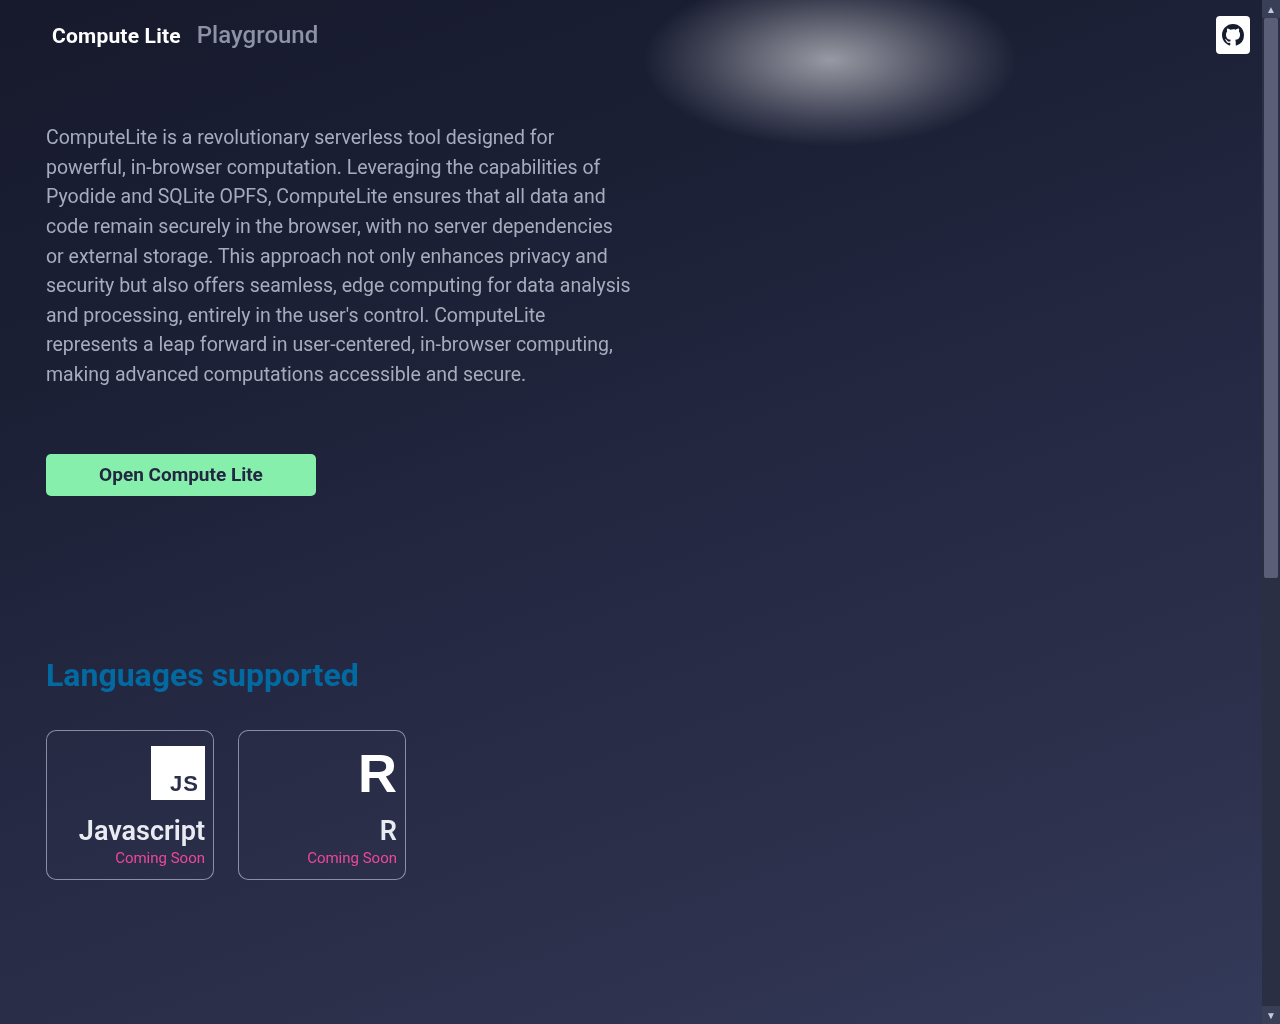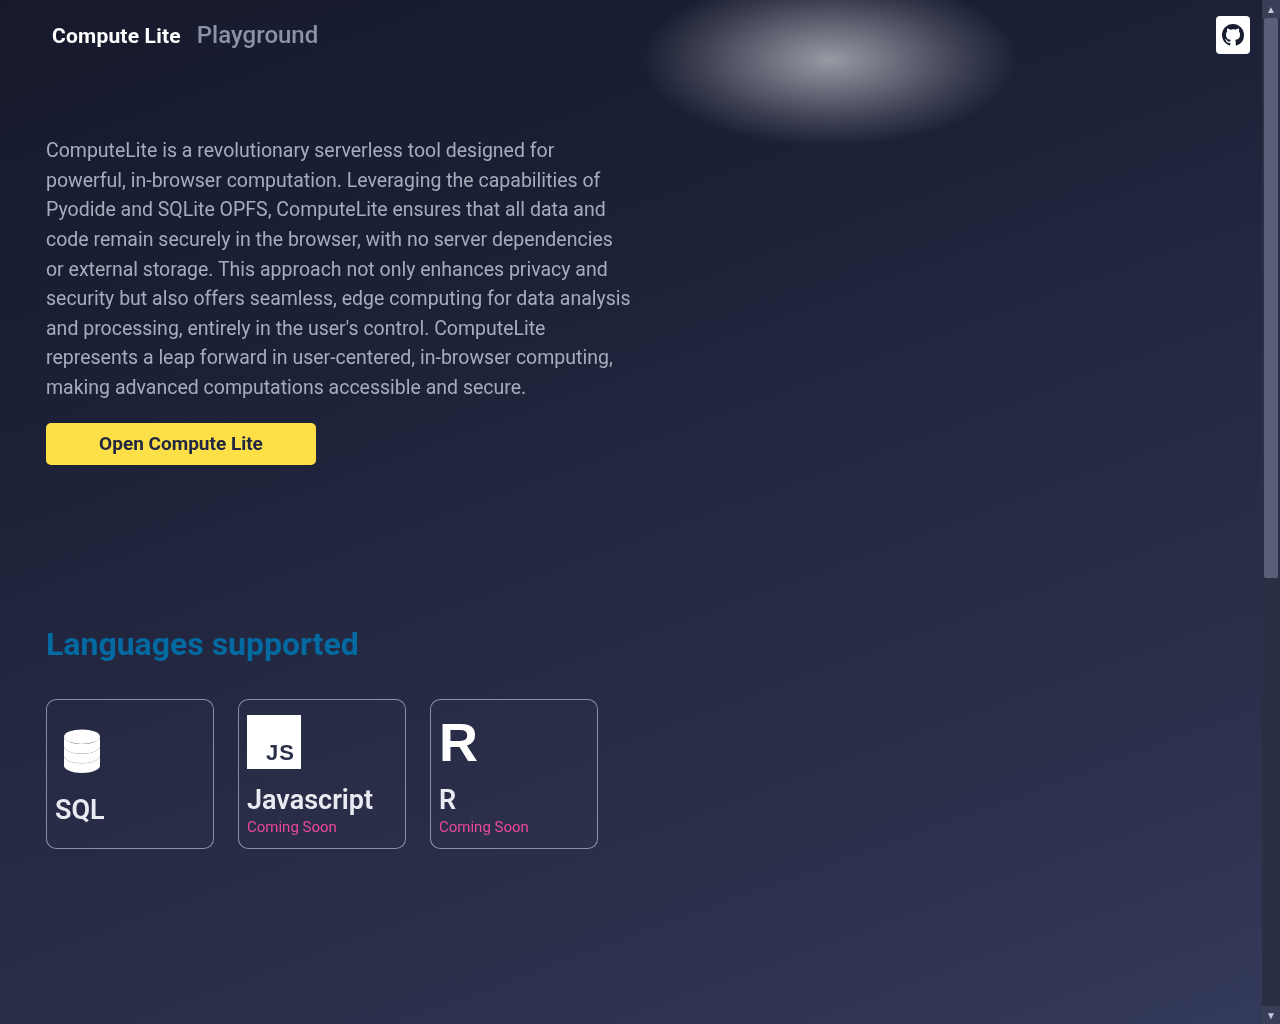--- a/index.html
+++ b/index.html
@@ -77,35 +77,35 @@
     padding: 52px 52px 0 46px;
     max-width: 700px;
   }
   .hero h1 {
     font-size: 33px;
     font-weight: 700;
     color: #f2f3f7;
     letter-spacing: 0.2px;
   }
   .hero p {
-    margin-top: 28px;
+    margin-top: 15px;
     font-size: 19.5px;
     line-height: 1.52;
     color: #a7acbd;
     max-width: 588px;
     font-weight: 400;
   }
   .open-btn {
-    margin-top: 20px;
+    margin-top: 64px;
     display: inline-flex;
     align-items: center;
     justify-content: center;
     width: 270px;
     height: 42px;
-    background: #fde047;
+    background: #86efac;
     color: #222741;
     font-size: 19px;
     font-weight: 700;
     border-radius: 5px;
     cursor: pointer;
     user-select: none;
   }
 
   
   .languages {
@@ -122,21 +122,21 @@
     display: flex;
     gap: 24px;
   }
   .lang-card {
     width: 168px;
     height: 150px;
     border: 1px solid rgba(220,224,240,0.55);
     border-radius: 10px;
     display: flex;
     flex-direction: column;
-    align-items: flex-start;
+    align-items: flex-end;
     justify-content: center;
     padding: 10px 8px 12px;
     background: rgba(255,255,255,0.01);
   }
   .lang-card.wide {
     width: 168px;
   }
   .lang-icon {
     height: 56px;
     display: flex;
@@ -248,31 +248,20 @@
 
   <div class="hero">
     <p>ComputeLite is a revolutionary serverless tool designed for powerful, in-browser computation. Leveraging the capabilities of Pyodide and SQLite OPFS, ComputeLite ensures that all data and code remain securely in the browser, with no server dependencies or external storage. This approach not only enhances privacy and security but also offers seamless, edge computing for data analysis and processing, entirely in the user's control. ComputeLite represents a leap forward in user-centered, in-browser computing, making advanced computations accessible and secure.</p>
     <div class="open-btn">Open Compute Lite</div>
   </div>
 
   <div class="languages">
     <h2>Languages supported</h2>
     <div class="lang-grid">
 
-      <div class="lang-card">
-        <div class="lang-icon">
-          <svg viewBox="0 0 24 24">
-            <ellipse cx="12" cy="5.2" rx="8" ry="3.2"></ellipse>
-            <path d="M4 5.2v4.3c0 1.77 3.58 3.2 8 3.2s8-1.43 8-3.2V5.2c0 1.77-3.58 3.2-8 3.2S4 6.97 4 5.2z"></path>
-            <path d="M4 9.5v4.3c0 1.77 3.58 3.2 8 3.2s8-1.43 8-3.2V9.5c0 1.77-3.58 3.2-8 3.2S4 11.27 4 9.5z"></path>
-            <path d="M4 13.8v4.3c0 1.77 3.58 3.2 8 3.2s8-1.43 8-3.2v-4.3c0 1.77-3.58 3.2-8 3.2S4 15.57 4 13.8z"></path>
-          </svg>
-        </div>
-        <div class="lang-name">SQL</div>
-      </div>
 
 
       <div class="lang-card wide">
         <div class="lang-icon">
           <div class="js-sq">JS</div>
         </div>
         <div class="lang-name">Javascript</div>
         <div class="lang-note">Coming Soon</div>
       </div>
 

